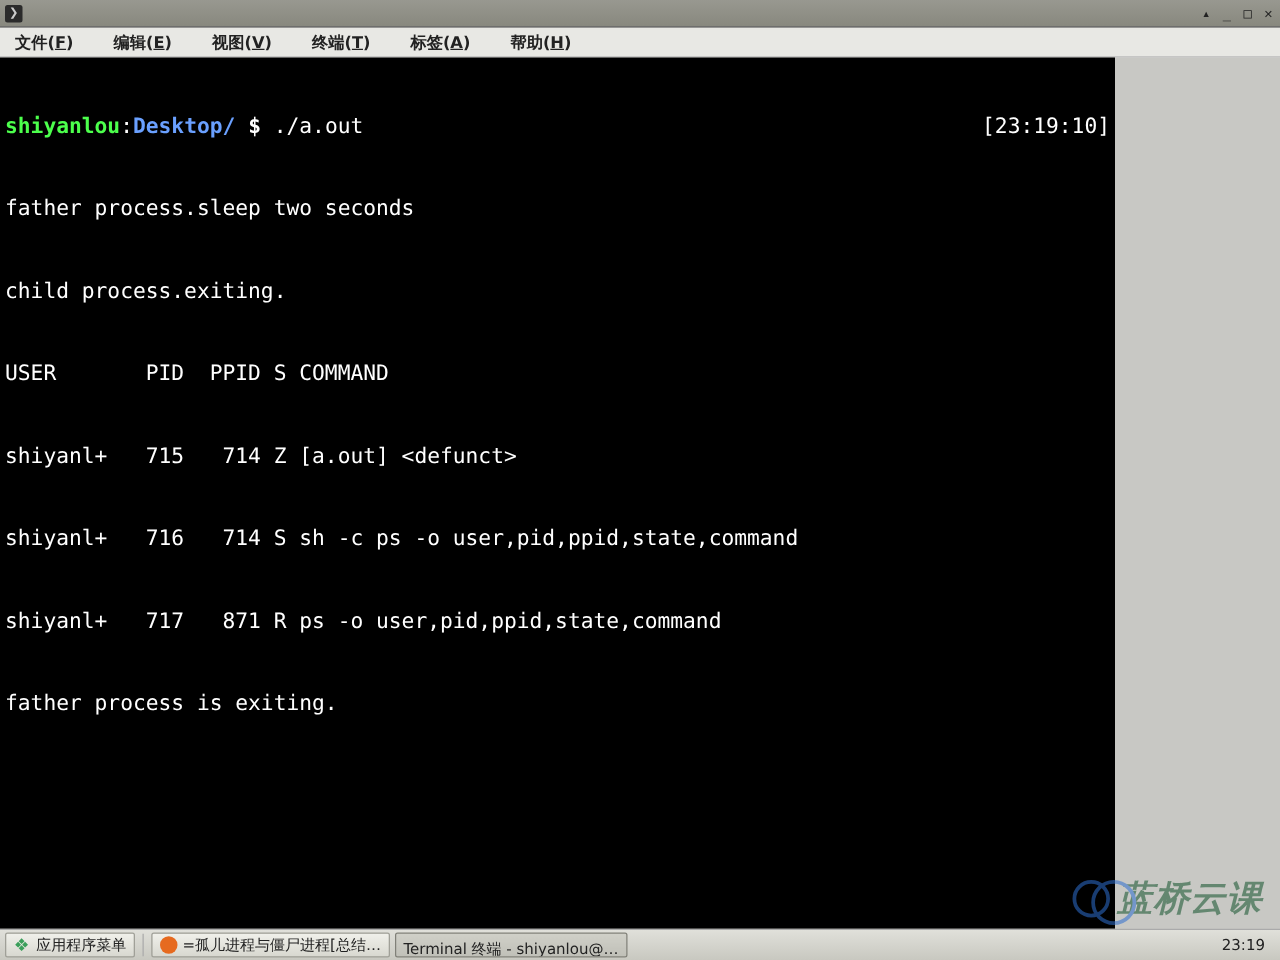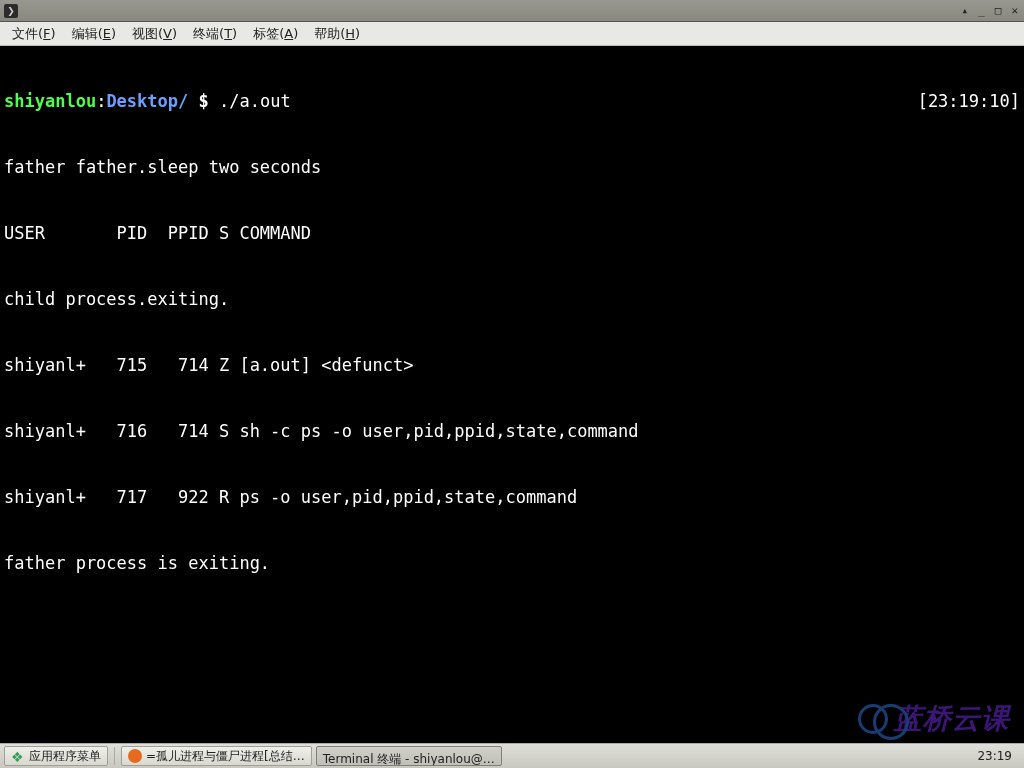--- a/index.html
+++ b/index.html
@@ -50,32 +50,33 @@
     padding: 0 2px;
   }
   
   .menubar {
     height: 24px;
     background: #e8e8e4;
     border-bottom: 1px solid #bbb;
     display: flex;
     align-items: center;
     padding: 0 6px;
-    gap: 4px;
+    gap: 20px;
     font-size: 13px;
     color: #222;
+    font-weight: bold;
   }
   .menubar .menu-item {
     padding: 2px 6px;
     cursor: pointer;
   }
   .menubar .menu-item u { text-decoration: underline; }
   
   .terminal {
-    width: 1024px;
+    width: 892px;
     height: 697px; 
     background: #000;
     color: #fff;
     font-family: "DejaVu Sans Mono","Liberation Mono",monospace;
     font-size: 17px;
     line-height: 22px;
     padding: 0 4px;
     white-space: pre;
     overflow: hidden;
     position: relative;
@@ -122,21 +123,21 @@
     width:1px; height:18px; background:#aaa; margin:0 2px;
   }
   .taskbar .clock {
     margin-left: auto;
     padding: 0 8px;
     text-align: right;
   }
   .watermark {
     position: absolute;
     right: 14px; bottom: 30px;
-    color: #6d28d9;
+    color: #14532d;
     font-size: 28px;
     font-weight: bold;
     font-style: italic;
     opacity: 0.55;
     letter-spacing: 1px;
     display: flex; align-items: center; gap: 6px;
     pointer-events: none;
   }
   .watermark .logo-circ {
     width: 30px; height: 30px;
@@ -183,26 +184,26 @@
   <span class="menu-item"><span>终端</span>(<u>T</u>)</span>
   <span class="menu-item"><span>标签</span>(<u>A</u>)</span>
   <span class="menu-item"><span>帮助</span>(<u>H</u>)</span>
 </div>
 
 <div class="terminal">
   <div class="term-line">
     <span class="left"><span class="user">shiyanlou</span><span>:</span><span class="path">Desktop/</span><span class="dollar"> $ </span><span>./a.out</span></span>
     <span class="right ts">[23:19:10]</span>
   </div>
-  <div>father father.sleep two seconds</div>
+  <div>father process.sleep two seconds</div>
+  <div>child process.exiting.</div>
   <div>USER       PID  PPID S COMMAND</div>
-  <div>child process.exiting.</div>
   <div>shiyanl+   715   714 Z [a.out] &lt;defunct&gt;</div>
   <div>shiyanl+   716   714 S sh -c ps -o user,pid,ppid,state,command</div>
-  <div>shiyanl+   717   922 R ps -o user,pid,ppid,state,command</div>
+  <div>shiyanl+   717   871 R ps -o user,pid,ppid,state,command</div>
   <div>father process is exiting.</div>
   
 </div>
 
 <div class="watermark">
   <span class="logo-circ"></span>
   <span>蓝桥云课</span>
 </div>
 
 <div class="taskbar">

